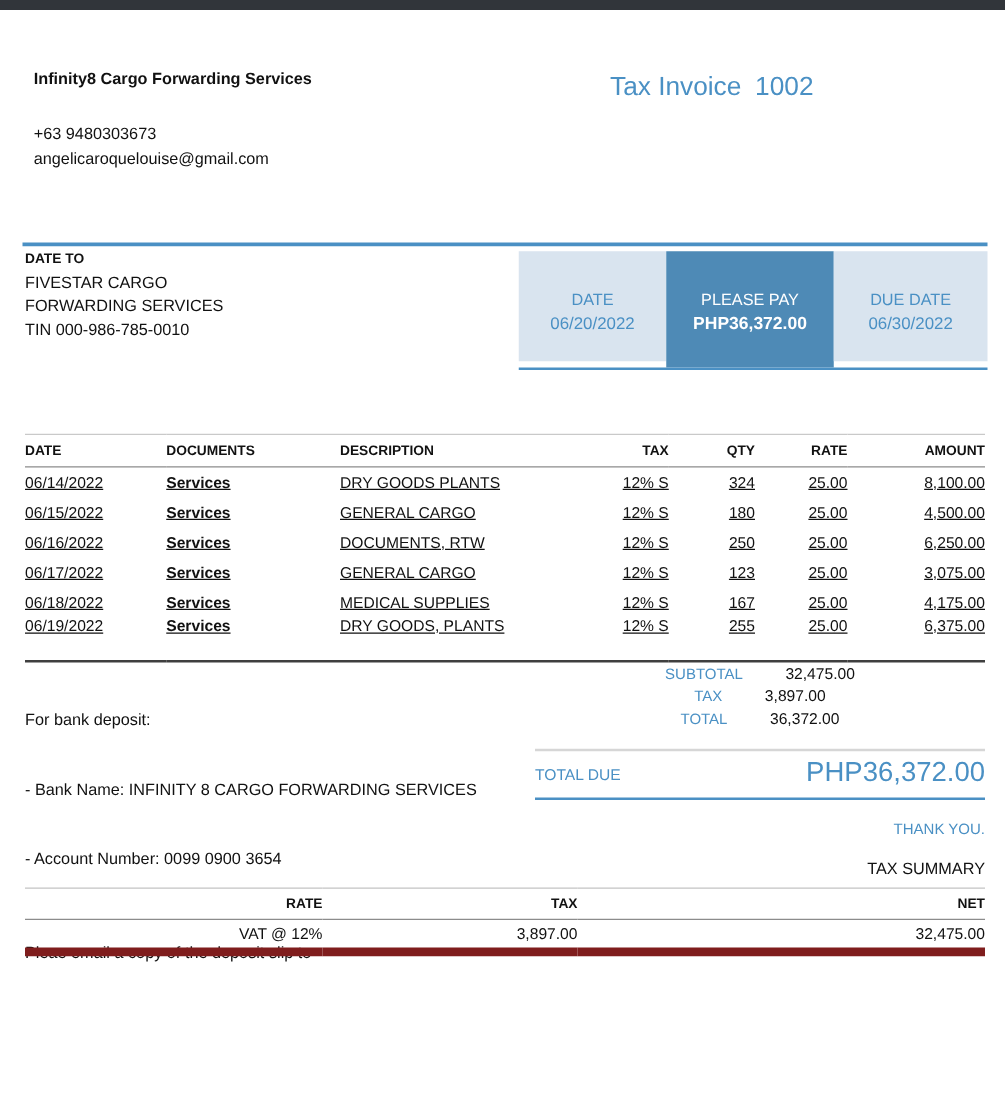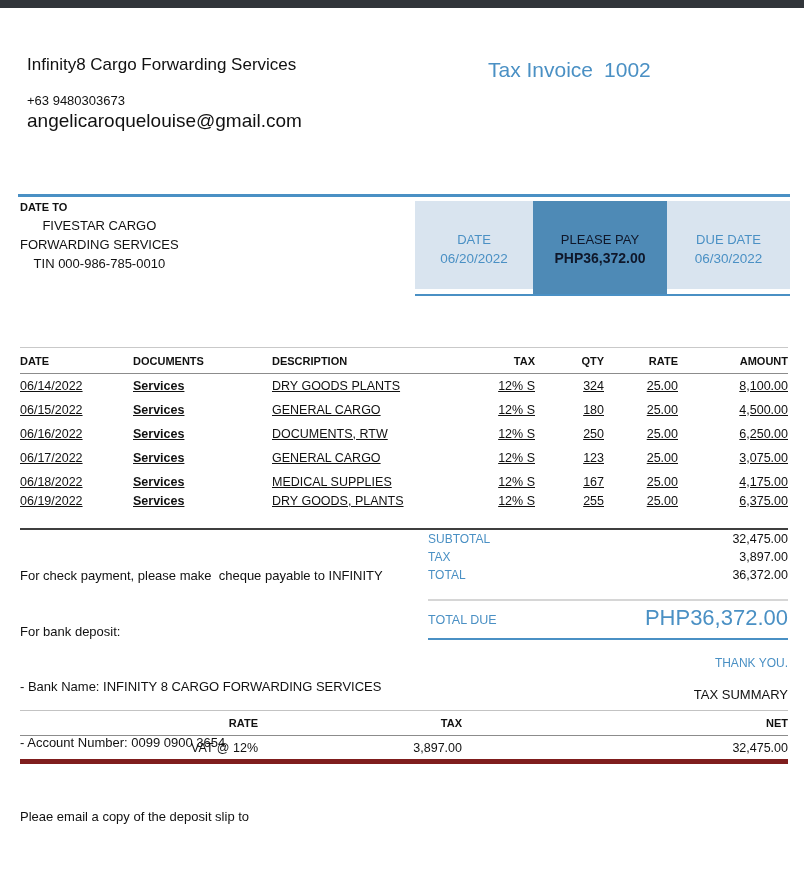--- a/index.html
+++ b/index.html
@@ -10,39 +10,39 @@
   }
   *{margin:0;padding:0;box-sizing:border-box;}
   html,body{background:#fff;}
   body{
     width:804px;height:879px;position:relative;overflow:hidden;
     font-family:"Liberation Sans",sans-serif;color:#111;
   }
   .top-bar{position:absolute;left:0;top:0;width:804px;height:8px;background:var(--top-bar);}
   
   .company{position:absolute;left:27px;top:55px;}
-  .company-name{font-size:17px;font-weight:400;margin-bottom:16px;}
+  .company-name{font-size:13px;font-weight:700;margin-bottom:27px;}
   .company-phone{font-size:13px;line-height:20px;}
-  .company-email{font-size:19px;line-height:20px;}
+  .company-email{font-size:13px;line-height:20px;}
   
   .doc-title{position:absolute;left:488px;top:58px;font-size:21px;color:var(--accent-blue);font-weight:400;}
   .doc-title .inv-num{margin-left:11px;}
   
   .blue-rule{position:absolute;left:18px;top:194px;width:772px;height:3px;background:var(--accent-blue);}
   
   .bill-to{position:absolute;left:20px;top:199px;}
   .bill-to-label{font-size:11px;font-weight:700;line-height:17px;}
-  .bill-to-line{font-size:13px;line-height:19px;text-align:center;}
+  .bill-to-line{font-size:13px;line-height:19px;}
   
   .boxes{position:absolute;left:415px;top:201px;width:375px;display:flex;align-items:flex-start;}
   .box{text-align:center;padding-top:29px;}
   .box .box-label{font-size:13px;line-height:19px;}
   .box .box-value{font-size:13.5px;line-height:19px;}
   .box.light{background:var(--light-box);height:88px;color:var(--accent-blue);}
-  .box.dark{background:var(--dark-box);height:93px;color:#0f172a;}
+  .box.dark{background:var(--dark-box);height:93px;color:#ffffff;}
   .box.dark .box-value{font-weight:700;font-size:14px;}
   .box-date{width:118px;}
   .box-pay{width:134px;}
   .box-due{width:123px;}
   .boxes-underline{position:absolute;left:415px;top:294px;width:375px;height:2px;background:var(--accent-blue);}
   
   table.items{position:absolute;left:20px;top:347px;width:768px;border-collapse:collapse;table-layout:fixed;}
   table.items th{
     font-size:11px;font-weight:700;height:26px;vertical-align:middle;
     border-top:1px solid #c9c9c9;border-bottom:1px solid #8c8c8c;padding:0;
@@ -50,40 +50,40 @@
   table.items td{font-size:12.5px;height:24px;vertical-align:middle;padding:0;text-decoration:underline;}
   table.items tbody tr:last-child td{border-bottom:2px solid #3f3f3f;padding-bottom:20px;}
   .col-l{text-align:left;}
   .col-r{text-align:right;}
   td.activity{font-weight:700;}
   
   .payment{position:absolute;left:20px;top:530px;width:408px;font-size:13px;line-height:18.5px;white-space:pre-wrap;}
   .payment-note{margin-top:19px;}
   
   .totals{position:absolute;left:428px;top:530px;width:360px;}
-  .tot-row{display:flex;justify-content:space-between;line-height:18px;gap:34px;}
+  .tot-row{display:flex;justify-content:center;line-height:18px;gap:34px;}
   .tot-label{color:var(--accent-blue);font-size:12px;}
   .tot-value{font-size:12.5px;color:#111;}
   .tot-divider{border-top:2px solid #d6d6d6;margin-top:15px;}
   .total-due-row{display:flex;justify-content:space-between;align-items:flex-end;margin-top:4px;}
   .total-due-label{color:var(--accent-blue);font-size:12.5px;padding-bottom:4px;}
   .total-due-value{color:var(--accent-blue);font-size:22px;}
   .blue-divider{border-top:2px solid var(--accent-blue);margin-top:7px;}
   .thank-you{color:var(--accent-blue);font-size:12px;text-align:right;margin-top:16px;}
   
   .tax-summary{position:absolute;left:20px;top:687px;width:768px;}
   .tax-summary-title{font-size:13px;margin-bottom:8px;text-align:right;}
   table.taxsum{width:768px;border-collapse:collapse;table-layout:fixed;}
   table.taxsum th{
     font-size:11px;font-weight:700;height:25px;text-align:right;vertical-align:middle;
     border-top:1px solid #c3c3c3;border-bottom:1px solid #8c8c8c;padding:0;
   }
   table.taxsum td{
     font-size:12.5px;height:26px;text-align:right;vertical-align:middle;
-    border-bottom:5px solid #7f1d1d;padding:0;
+    border-bottom:7px solid #7f1d1d;padding:0;
   }
 </style>
 </head>
 <body>
 
 <div class="page">
 
   <div class="top-bar"></div>
 
   <div class="company">
@@ -194,21 +194,20 @@
         <td class="col-l">DRY GOODS, PLANTS</td>
         <td class="col-r">12% S</td>
         <td class="col-r">255</td>
         <td class="col-r">25.00</td>
         <td class="col-r">6,375.00</td>
       </tr>
     </tbody>
   </table>
 
   <div class="payment">
-    <div>For check payment, please make  cheque payable to INFINITY</div>
     <div>For bank deposit:</div>
     <div>- Bank Name: INFINITY 8 CARGO FORWARDING SERVICES</div>
     <div>- Account Number: 0099 0900 3654</div>
     <div class="payment-note">Pleae email a copy of the deposit slip to</div>
     
   </div>
 
   <div class="totals">
     <div class="tot-row">
       <span class="tot-label">SUBTOTAL</span>

